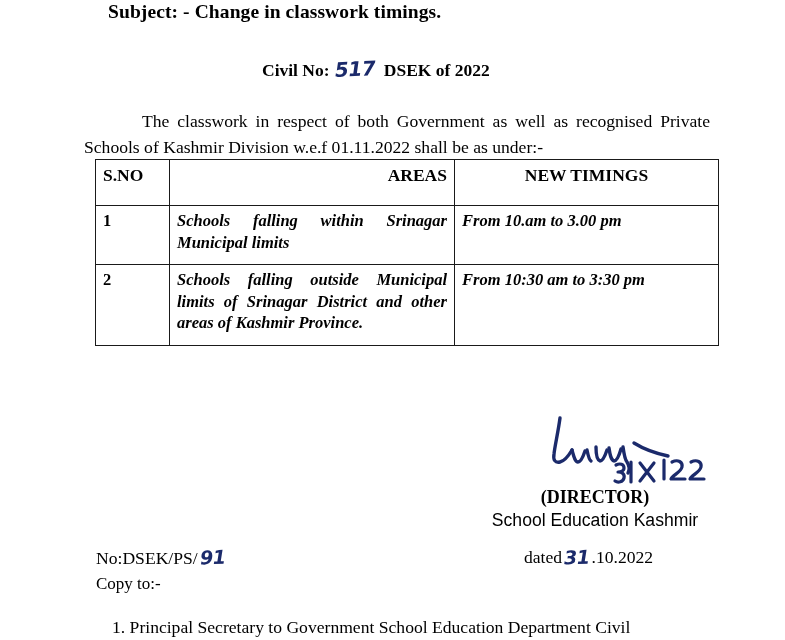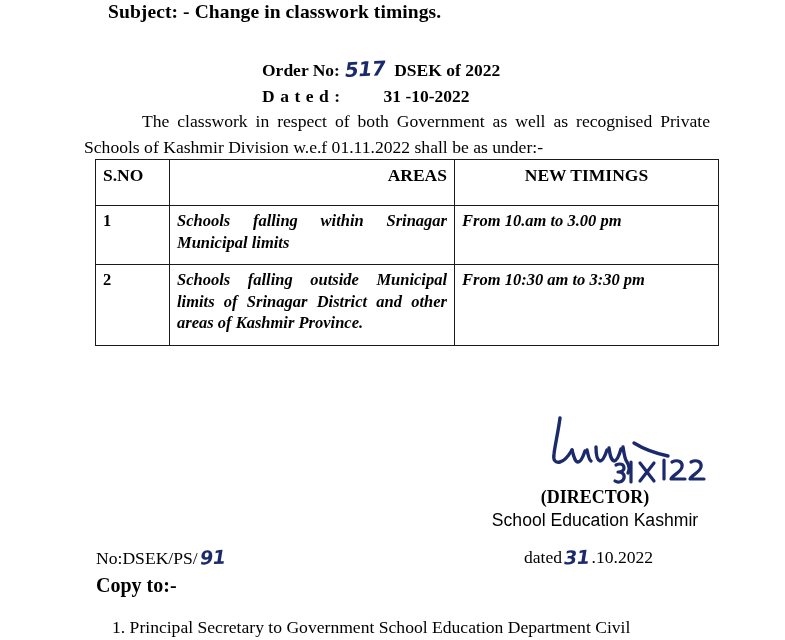--- a/index.html
+++ b/index.html
@@ -209,22 +209,22 @@
     font-size: 19px;
     letter-spacing: -0.5px;
     display: inline-block;
     transform: rotate(-2deg);
     padding: 0 2px;
   }
   .copy-to {
     position: absolute;
     left: 96px;
     top: 574px;
-    font-size: 20px;
-    font-weight: bold;
+    font-size: 17px;
+    font-weight: normal;
   }
   .copy-item {
     position: absolute;
     left: 112px;
     top: 614px;
     width: 598px;
     font-size: 17.6px;
     line-height: 26px;
     text-align: justify;
     text-justify: inter-word;
@@ -232,27 +232,23 @@
 </style>
 </head>
 <body>
 
 <div class="page">
 
   <div class="subject-line">Subject: - Change in classwork timings.</div>
 
   <div class="order-block">
     <div class="order-row">
-      <span class="order-label">Order No:</span>
+      <span class="order-label">Civil No:</span>
       <span class="hand">517</span>
       <span class="order-suffix">DSEK of 2022</span>
-    </div>
-    <div class="dated-row">
-      <span class="dated-label">Dated:</span>
-      <span class="dated-value">31 -10-2022</span>
     </div>
   </div>
 
   <div class="para para-intro">The classwork in respect of both Government as well as recognised Private Schools of Kashmir Division w.e.f 01.11.2022 shall be as under:-</div>
 
   <table class="order-table">
     <colgroup>
       <col class="col-sno">
       <col class="col-areas">
       <col class="col-time">

